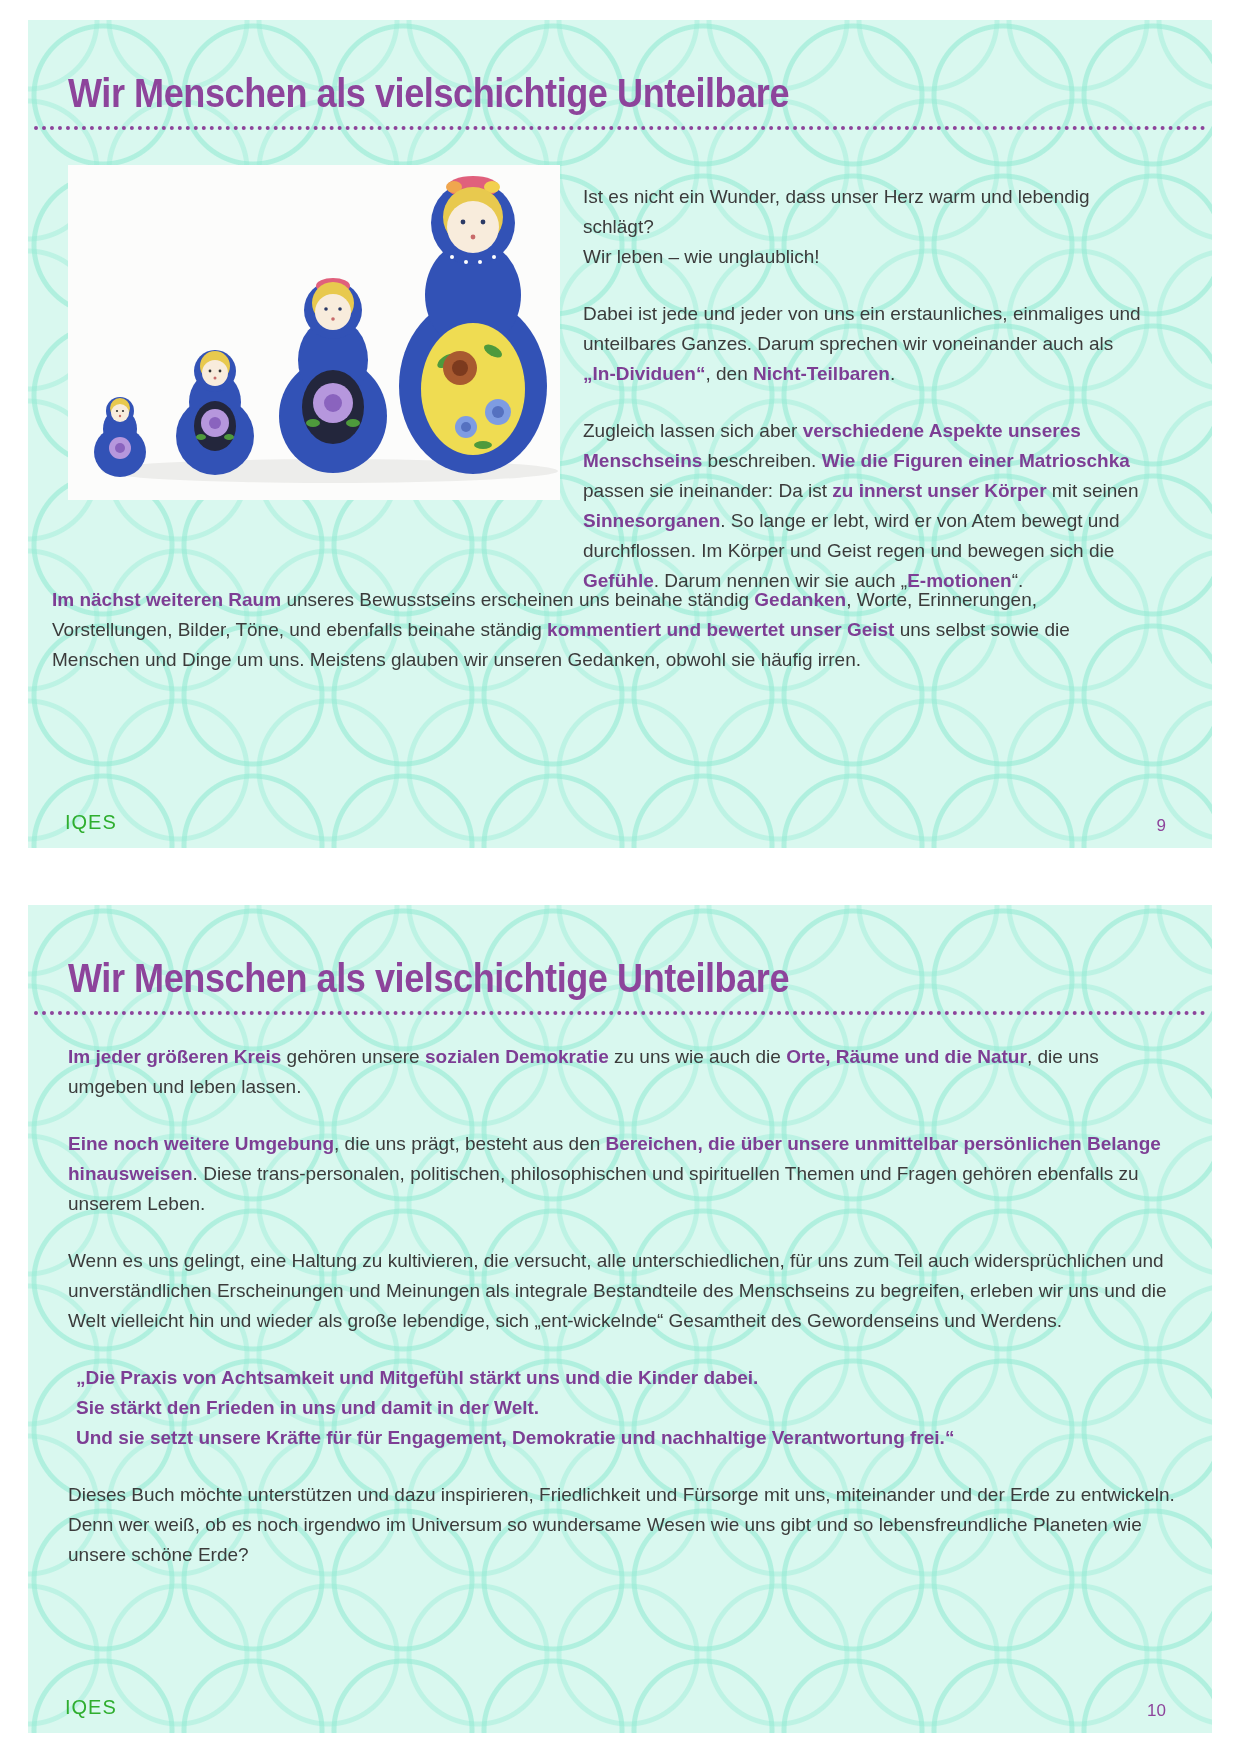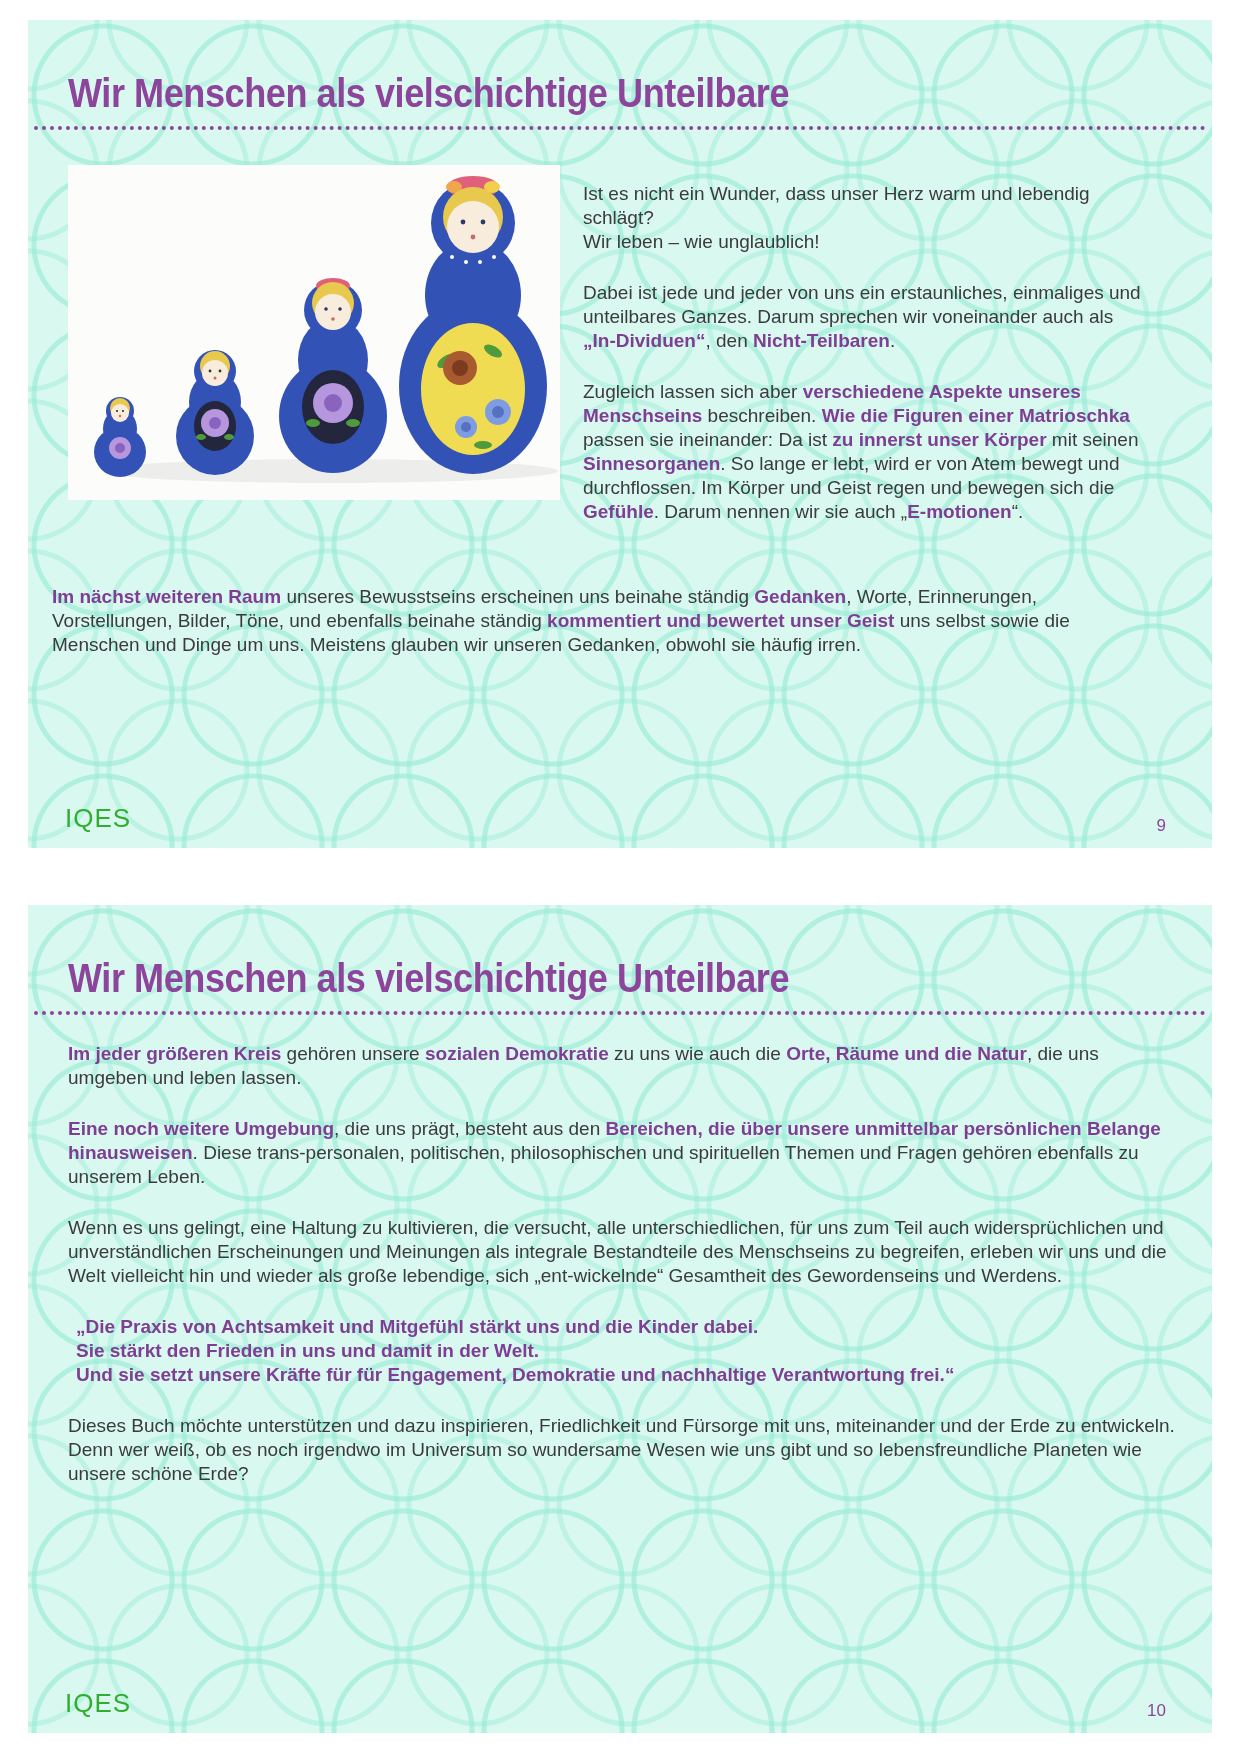--- a/index.html
+++ b/index.html
@@ -23,34 +23,34 @@
     position:absolute;left:40px;top:50px;margin:0;
     font-size:41px;font-weight:bold;color:#8d449b;
     letter-spacing:-0.5px;white-space:nowrap;
     transform:scaleX(0.88);transform-origin:left center;
   }
   .rule{
     position:absolute;left:6px;right:6px;top:106px;height:0;
     border-bottom:4px dotted #8d449b;
   }
   .para{
-    margin:0 0 27px 0;font-size:19px;line-height:24px;color:#3b3b3b;
+    margin:0 0 27px 0;font-size:19px;line-height:30px;color:#3b3b3b;
   }
   .preline{white-space:pre-line;}
   .hl{color:#7d3e94;font-weight:bold;}
   .col{position:absolute;left:555px;top:162px;width:565px;}
   .wide{position:absolute;left:24px;top:565px;width:1108px;}
   .photo{
     position:absolute;left:40px;top:145px;width:492px;height:335px;
     background:#fcfcfb;
   }
   .quote{color:#7d3e94;font-weight:bold;white-space:pre-line;margin-left:8px;}
   .logo{
     position:absolute;left:37px;bottom:14px;
-    font-size:26px;color:#2fae2f;letter-spacing:1px;font-weight:400;
+    font-size:20px;color:#2fae2f;letter-spacing:1px;font-weight:400;
   }
   .pnum{
     position:absolute;right:46px;bottom:12px;
     font-size:17px;color:#8d449b;
   }
   
   .flow{position:absolute;left:40px;top:137px;width:1108px;}
 </style>
 </head>
 <body>

